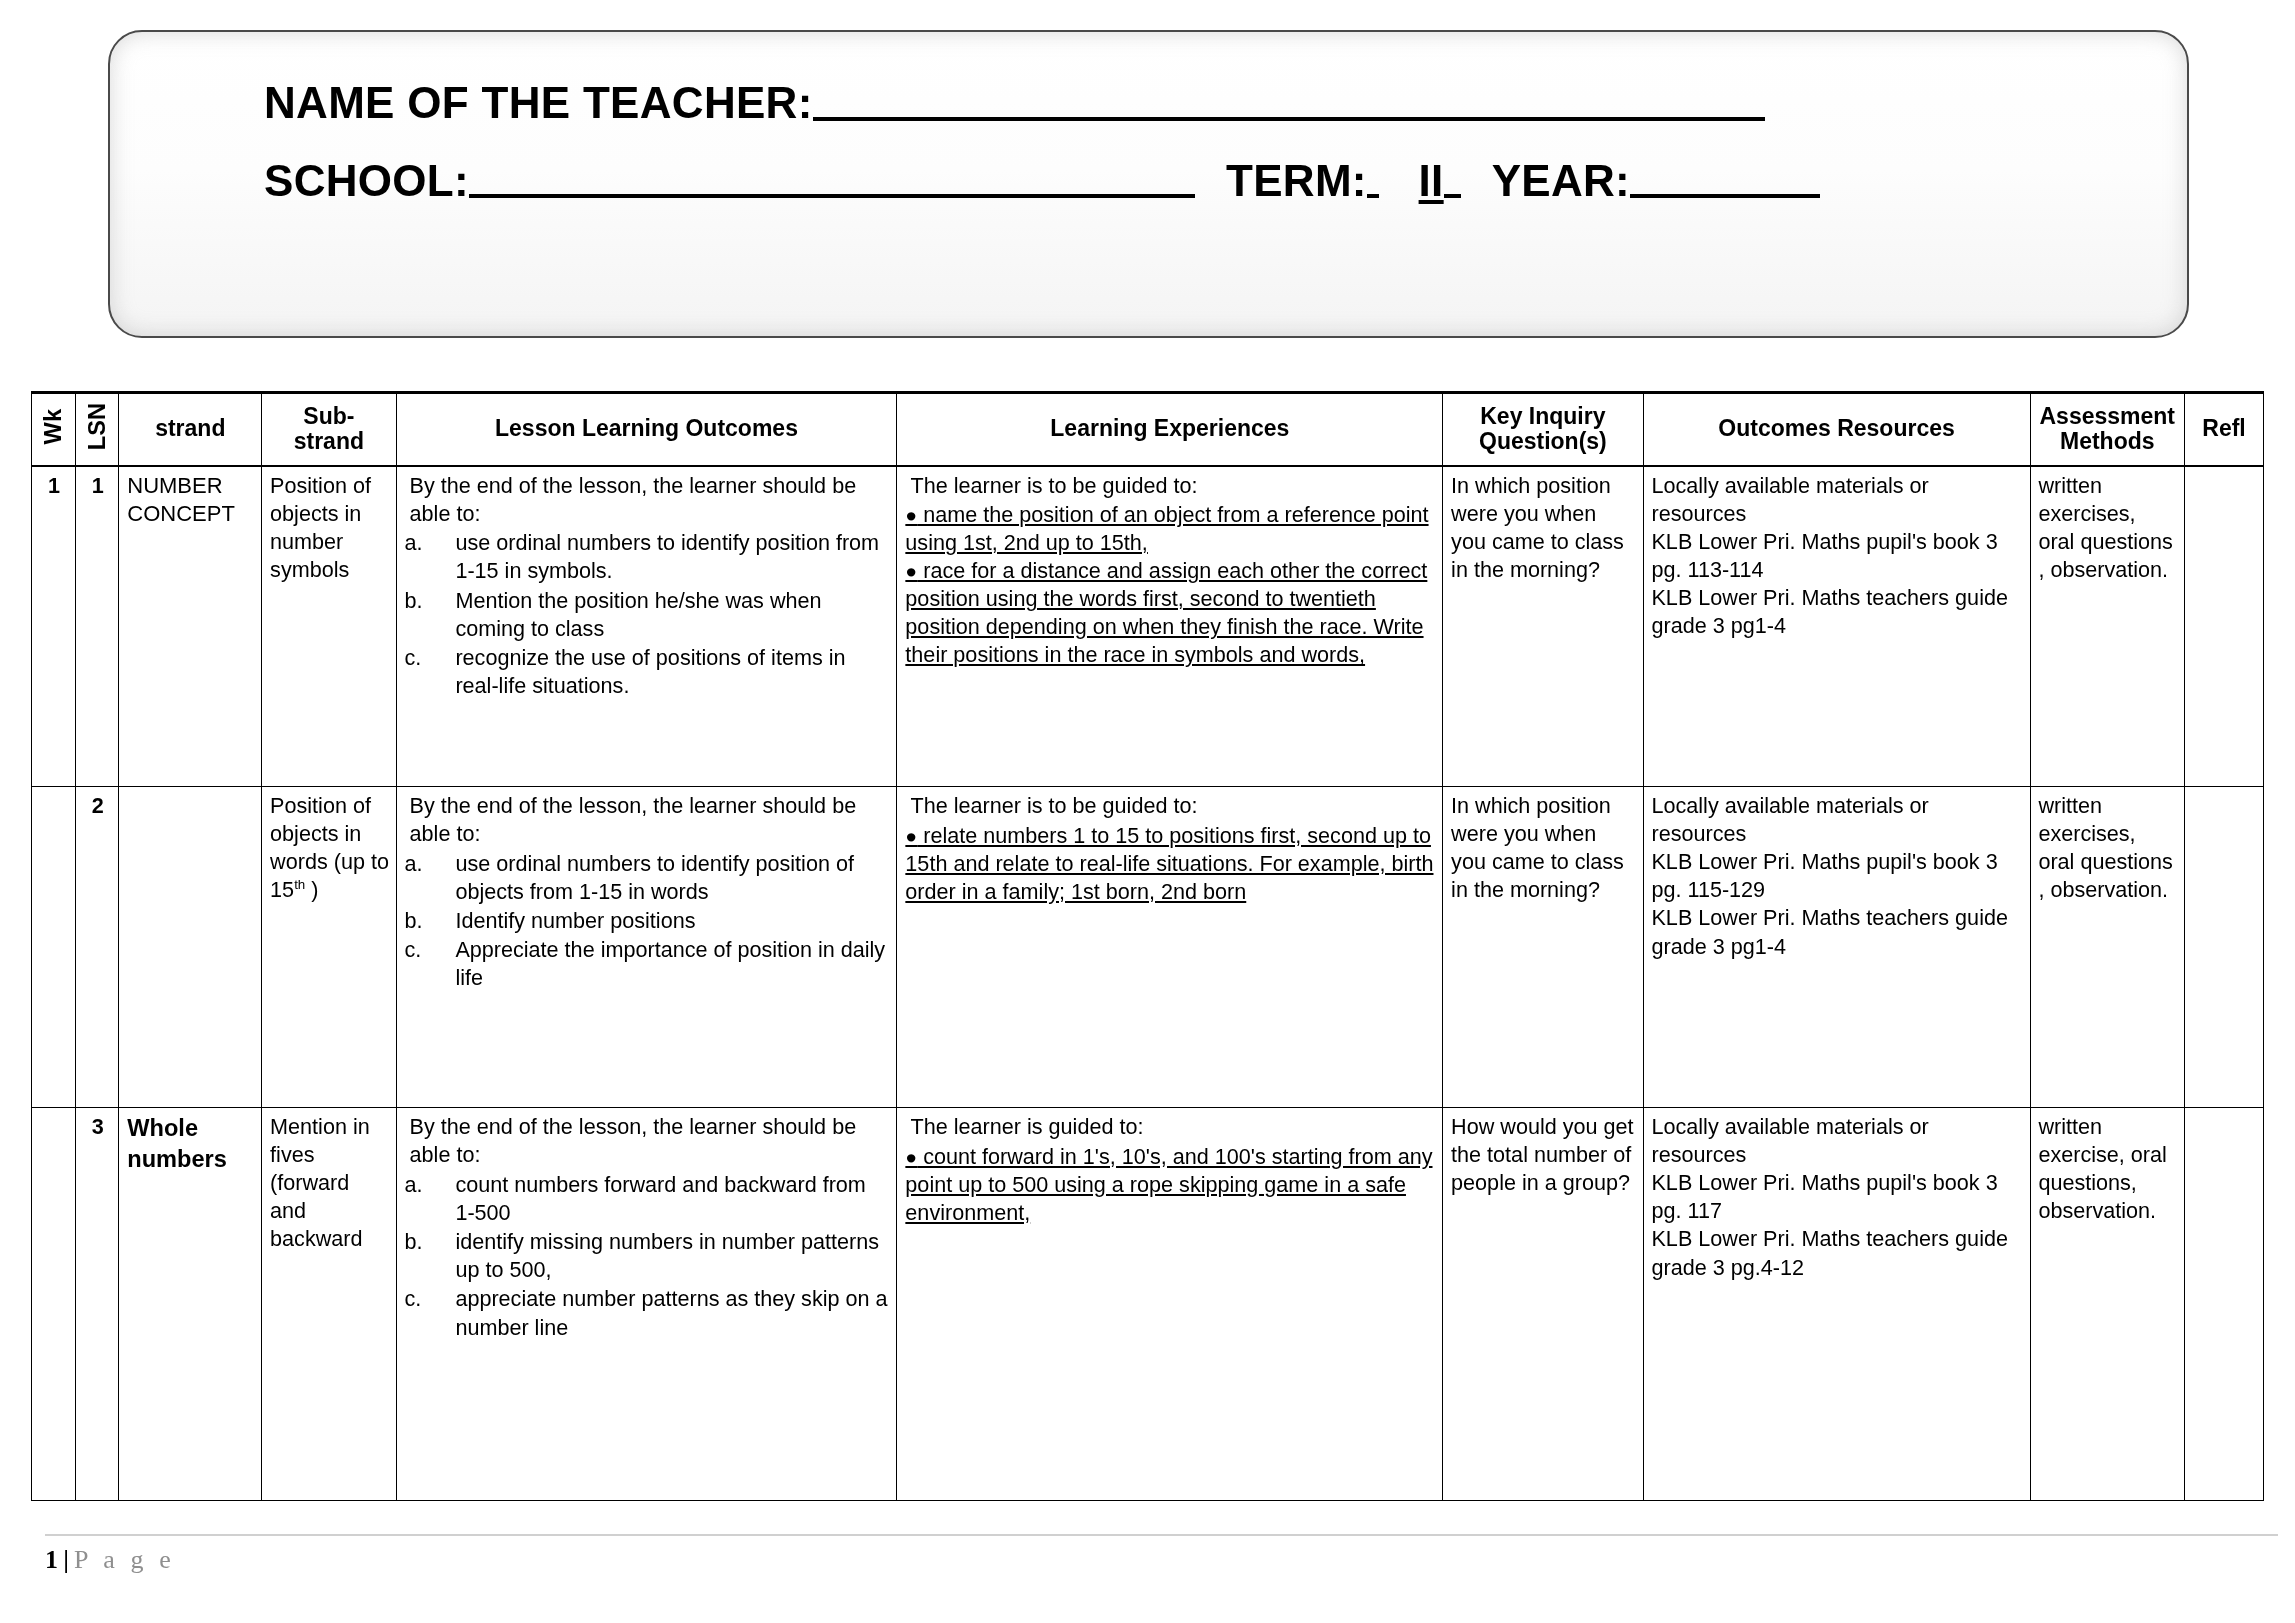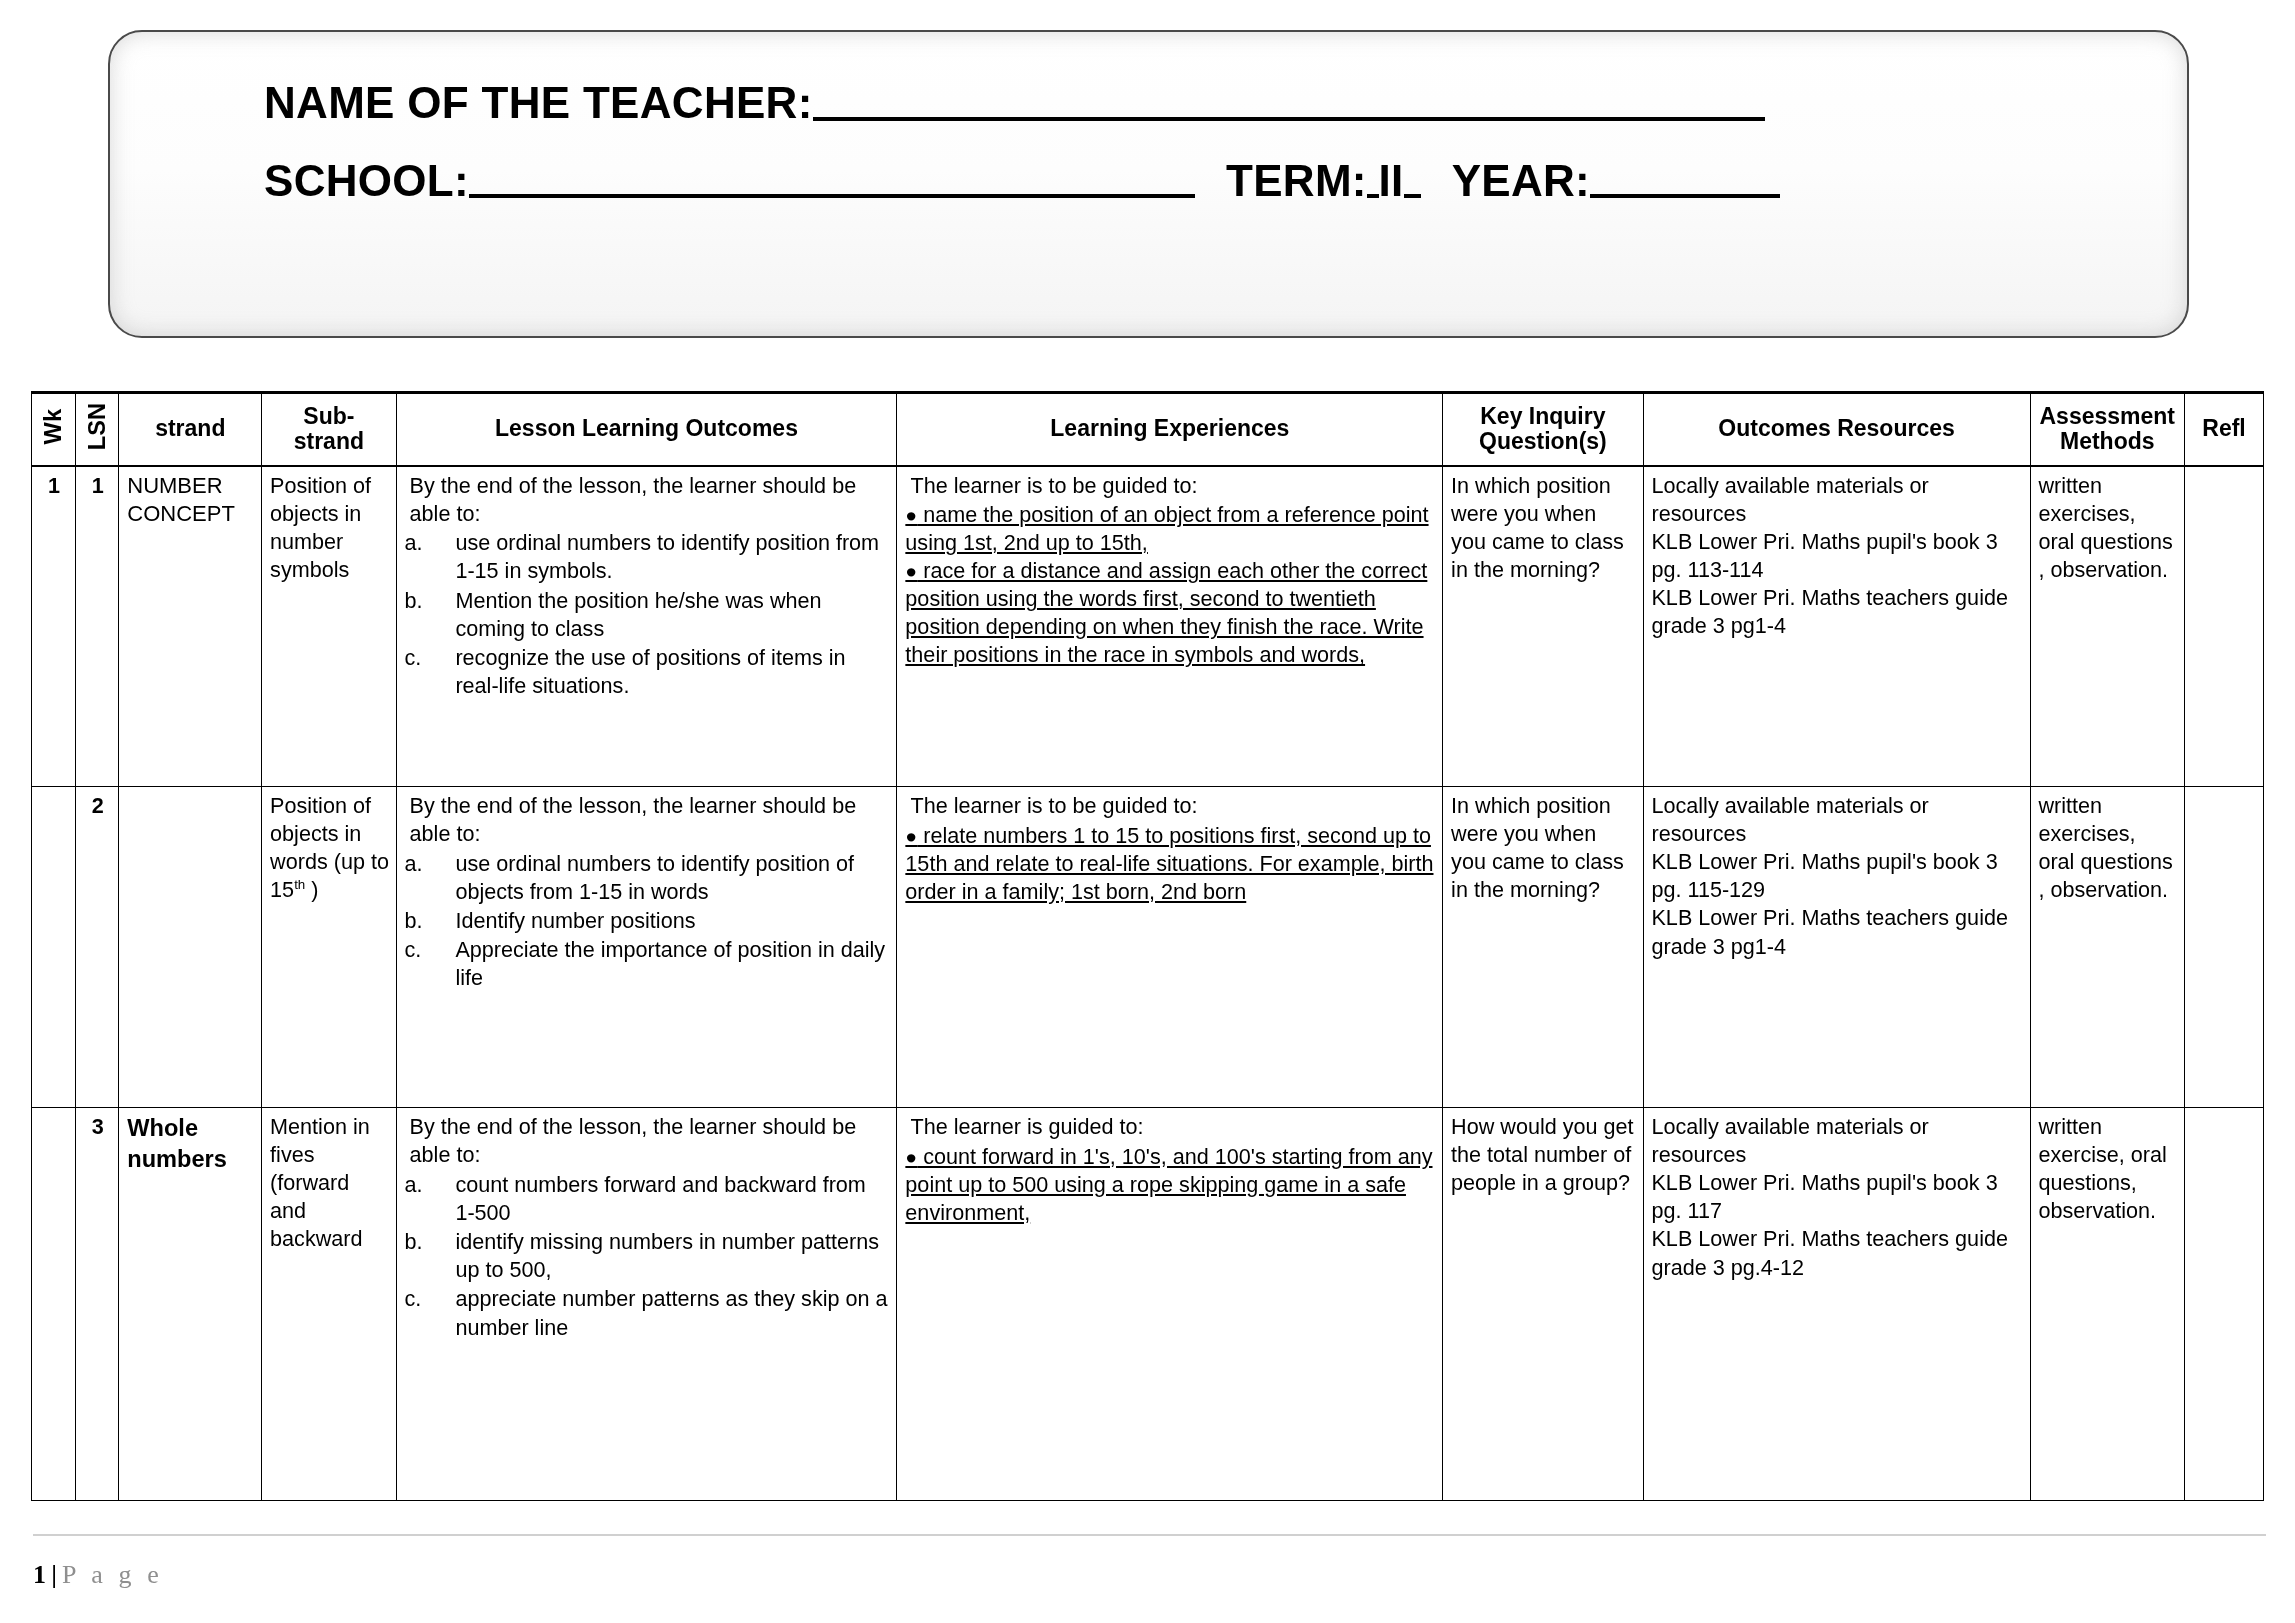--- a/index.html
+++ b/index.html
@@ -53,21 +53,21 @@
     border-bottom: 4.6px solid #000;
     vertical-align: baseline;
     height: 0.82em;
     margin-bottom: -0.06em;
   }
   .blank.teacher { width: 952px; }
   .blank.school  { width: 726px; }
   .blank.term    { width: 11.8px; }
   .blank.term2   { width: 17px; }
   .blank.year    { width: 190px; }
-  .termval { text-underline-offset: 3.9px; }
+  .termval { text-decoration: underline; text-underline-offset: 3.9px; margin-left: 40px; }
   .gap { display:inline-block; width: 31px; }
 
   
   table.scheme {
     position: absolute;
     left: 31px;
     top: 391px;
     width: 2233px;
     border-collapse: collapse;
     table-layout: fixed;
@@ -145,25 +145,25 @@
     margin-bottom: 0;
     text-indent: 0;
   }
   ul.bul li .dot { font-size: 19.6px; line-height: 1; }
   .res-line { display: block; }
   sup { font-size: 0.62em; vertical-align: super; }
 
   
   .footer {
     position: absolute;
-    left: 33px;
+    left: 45px;
     top: 1534px;
     width: 2233px;
     border-top: 2px solid #d0d0d0;
-    padding-top: 24px;
+    padding-top: 9px;
   }
   .footer .pg {
     font-family: "Liberation Serif", serif;
     font-size: 26px;
   }
   .footer .pgnum { font-weight: bold; color: #000; }
   .footer .bar { color: #000; padding: 0 5.2px; font-weight: bold; }
   .footer .word { color: #8f8f8f; letter-spacing: 4.6px; }
 </style>
 </head>

